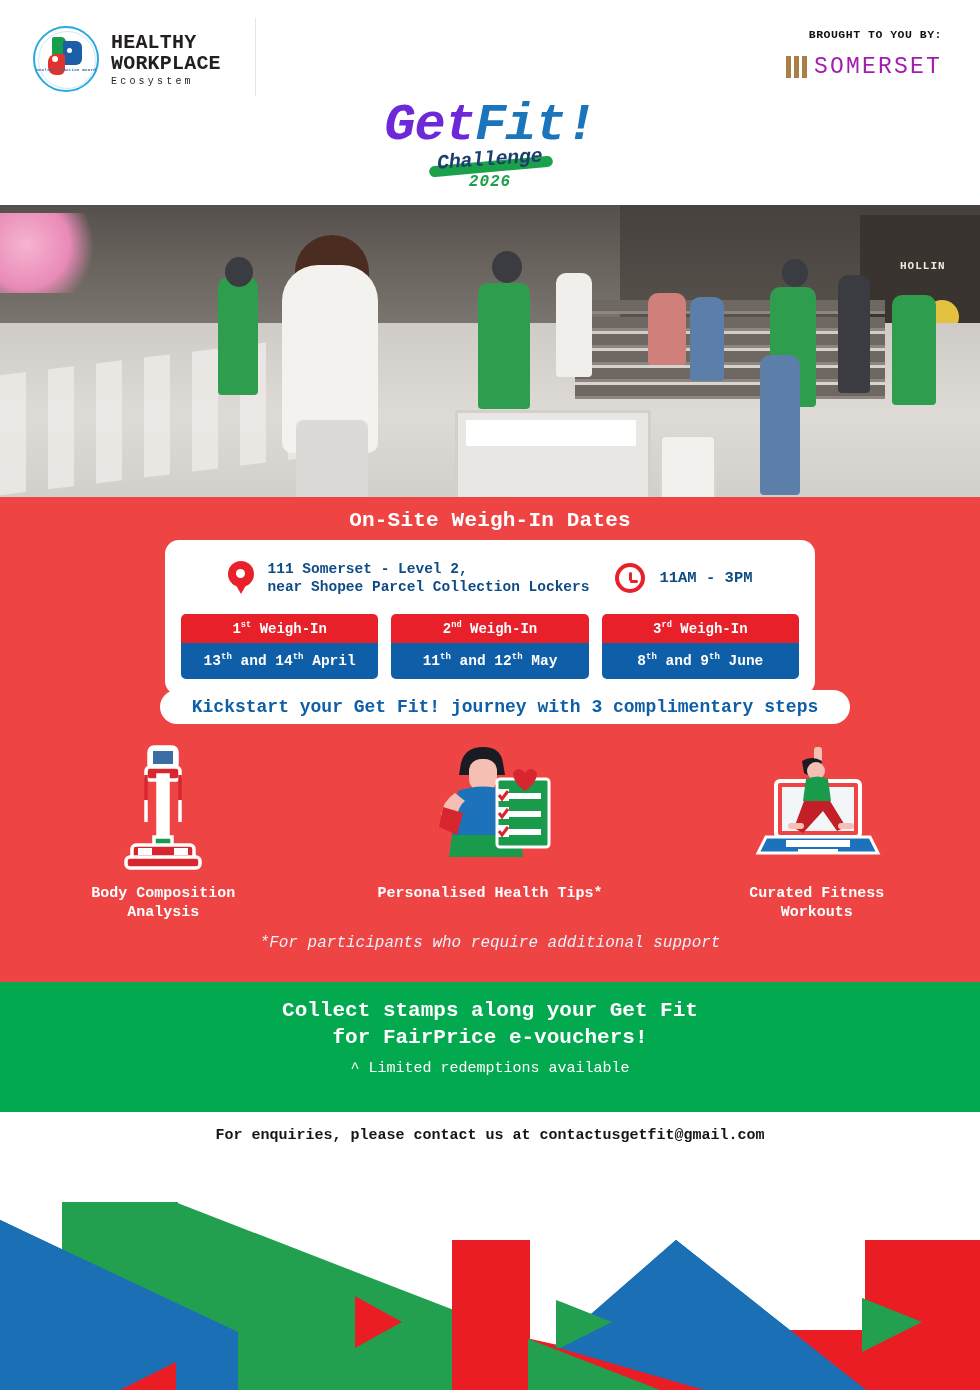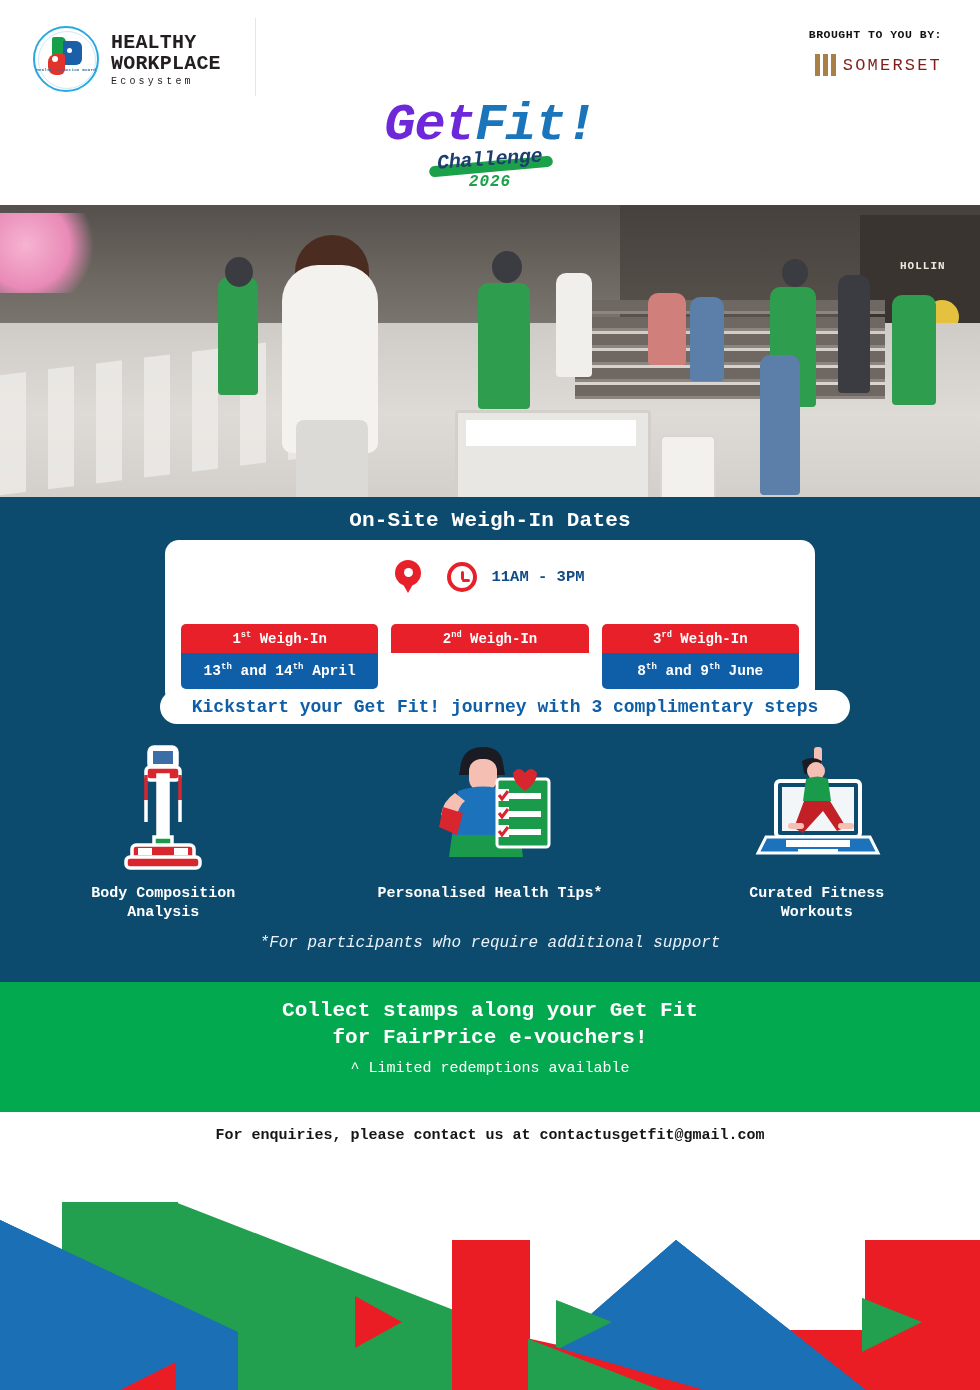--- a/index.html
+++ b/index.html
@@ -25,21 +25,21 @@
   .hpb-words{margin-left:12px;}
   .hpb-words .l1,.hpb-words .l2{font-size:20px;font-weight:bold;letter-spacing:.2px;color:#231f20;line-height:21px;}
   .hpb-words .l3{font-size:10px;letter-spacing:3.2px;color:#231f20;margin-top:2px;}
   .hdr-divider{position:absolute;left:255px;top:18px;width:1px;height:78px;background:#e6e6e6;}
 
   .brought{position:absolute;right:38px;top:28px;text-align:right;}
   .brought .by{font-size:11.5px;font-weight:bold;letter-spacing:.5px;color:#111;}
   .somerset{display:flex;align-items:center;justify-content:flex-end;margin-top:13px;}
   .somerset .bars{display:flex;gap:3px;margin-right:7px;}
   .somerset .bars i{display:block;width:5px;height:22px;background:#a87f45;}
-  .somerset .name{font-size:17px;letter-spacing:2.2px;color:#7f1d1d;}
+  .somerset .name{font-size:23px;letter-spacing:2.2px;color:#a21caf;}
 
   
   .getfit{position:absolute;left:0;top:100px;width:980px;text-align:center;}
   .gf-main{font-size:52px;font-weight:bold;font-style:italic;letter-spacing:-1px;line-height:52px;}
   .gf-get{color:#6d28d9;}
   .gf-fit{color:#1b75bb;}
   .gf-swoosh{position:relative;display:inline-block;margin-top:-14px;}
   .gf-swoosh .bar{position:absolute;left:-8px;top:13px;width:124px;height:11px;background:#1ba14a;border-radius:6px;transform:rotate(-5deg);}
   .gf-chal{position:relative;font-size:20px;font-weight:bold;font-style:italic;color:#1c3f6e;letter-spacing:-.3px;transform:rotate(-4deg);display:inline-block;}
   .gf-year{font-size:16px;font-weight:bold;font-style:italic;color:#1ba14a;margin-top:2px;letter-spacing:1px;}
@@ -74,35 +74,35 @@
   .ph-sign-t2{position:absolute;left:8px;top:30px;font-size:10px;font-weight:bold;color:#222;}
   .ph-queue{position:absolute;left:895px;top:318px;width:88px;height:74px;background:#fff;border:5px solid #17171a;}
   .ph-queue .qfit{font-size:8px;font-weight:bold;font-style:italic;color:#d5202b;text-align:center;margin-top:4px;}
   .ph-kiosk{position:absolute;left:660px;top:230px;width:52px;height:110px;background:#f2f1ee;border-radius:6px;border:2px solid #d8d6d1;}
   .ph-tablet{position:absolute;left:625px;top:310px;width:105px;height:62px;background:#1b1b1e;border-radius:4px;}
 
   
   .wedge{position:absolute;left:0;top:205px;width:980px;height:340px;}
 
   
-  .blue{position:absolute;left:0;top:497px;width:980px;height:485px;background:#0c4a6e;}
+  .blue{position:absolute;left:0;top:497px;width:980px;height:485px;background:#ef4444;}
   .sec-title{position:absolute;left:0;top:12px;width:980px;text-align:center;font-size:21px;font-weight:bold;color:#fff;letter-spacing:.2px;}
 
   .card{position:absolute;left:165px;top:43px;width:650px;background:#fff;border-radius:14px;padding:14px 16px 16px;box-sizing:border-box;}
   .card-top{display:flex;align-items:center;justify-content:center;gap:14px;padding:6px 0 4px;}
   .pin{width:26px;height:34px;position:relative;flex:none;}
   .pin .head{position:absolute;left:0;top:0;width:26px;height:26px;border-radius:50%;background:#e8202a;}
   .pin .head:after{content:"";position:absolute;left:8.5px;top:8px;width:9px;height:9px;border-radius:50%;background:#fff;}
   .pin .tip{position:absolute;left:5px;top:19px;width:0;height:0;border-left:8px solid transparent;border-right:8px solid transparent;border-top:14px solid #e8202a;}
   .addr{font-size:14.5px;font-weight:bold;color:#0f4c86;line-height:18px;}
   .clock{width:30px;height:30px;border-radius:50%;border:4px solid #e8202a;position:relative;flex:none;margin-left:12px;box-sizing:border-box;}
   .clock .hh{position:absolute;left:10px;top:5px;width:3px;height:9px;background:#e8202a;border-radius:2px;}
   .clock .mm{position:absolute;left:11px;top:13px;width:8px;height:3px;background:#e8202a;border-radius:2px;}
   .time{font-size:15.5px;font-weight:bold;color:#0f4c86;}
-  .weighins{display:flex;gap:13px;margin-top:26px;}
+  .weighins{display:flex;gap:13px;margin-top:14px;}
   .wi{flex:1;border-radius:5px;overflow:hidden;}
   .wi .top{background:#e8202a;color:#fff;font-size:14px;font-weight:bold;text-align:center;padding:6px 0 6px;}
   .wi .bot{background:#0f5ea8;color:#fff;font-size:14.5px;font-weight:bold;text-align:center;padding:9px 0 11px;}
   sup{font-size:.62em;vertical-align:super;}
 
   .kick{position:absolute;left:160px;top:193px;width:690px;height:34px;background:#fff;border-radius:17px;display:flex;align-items:center;justify-content:center;}
   .kick span{font-size:18px;font-weight:bold;color:#0f5ea8;}
 
   .steps{position:absolute;left:0;top:248px;width:980px;display:flex;}
   .step{flex:1;text-align:center;}
@@ -240,39 +240,46 @@
   <div class="blue">
 
     <div class="sec-title">On-Site Weigh-In Dates</div>
 
     <div class="card">
       <div class="card-top">
         <div class="pin">
           <div class="head"></div>
             <div class="tip"></div>
         </div>
+        <div class="addr">
+          <div>111 Somerset - Level 2,</div>
+          <div>near Shopee Parcel Collection Lockers</div>
+        </div>
         <div class="clock">
           <div class="hh"></div>
             <div class="mm"></div>
         </div>
         <div class="time">11AM - 3PM</div>
       </div>
 
       <div class="weighins">
         <div class="wi">
           <div class="top">
             <span>1</span><sup>st</sup><span> Weigh-In</span>
           </div>
           <div class="bot">
             <span>13</span><sup>th</sup><span> and </span><span>14</span><sup>th</sup><span> April</span>
           </div>
         </div>
         <div class="wi">
           <div class="top">
             <span>2</span><sup>nd</sup><span> Weigh-In</span>
+          </div>
+          <div class="bot">
+            <span>11</span><sup>th</sup><span> and </span><span>12</span><sup>th</sup><span> May</span>
           </div>
         </div>
         <div class="wi">
           <div class="top">
             <span>3</span><sup>rd</sup><span> Weigh-In</span>
           </div>
           <div class="bot">
             <span>8</span><sup>th</sup><span> and </span><span>9</span><sup>th</sup><span> June</span>
           </div>
         </div>

